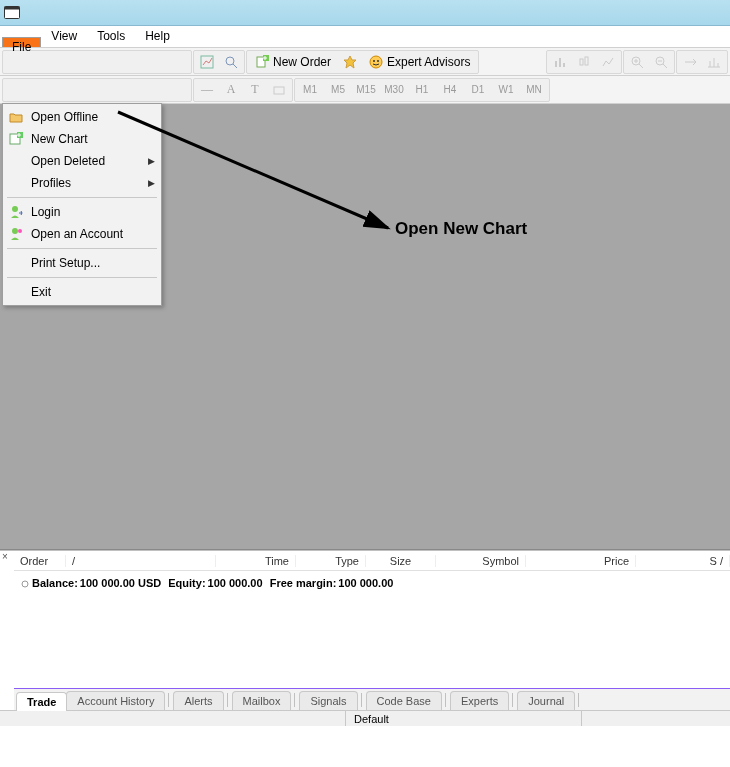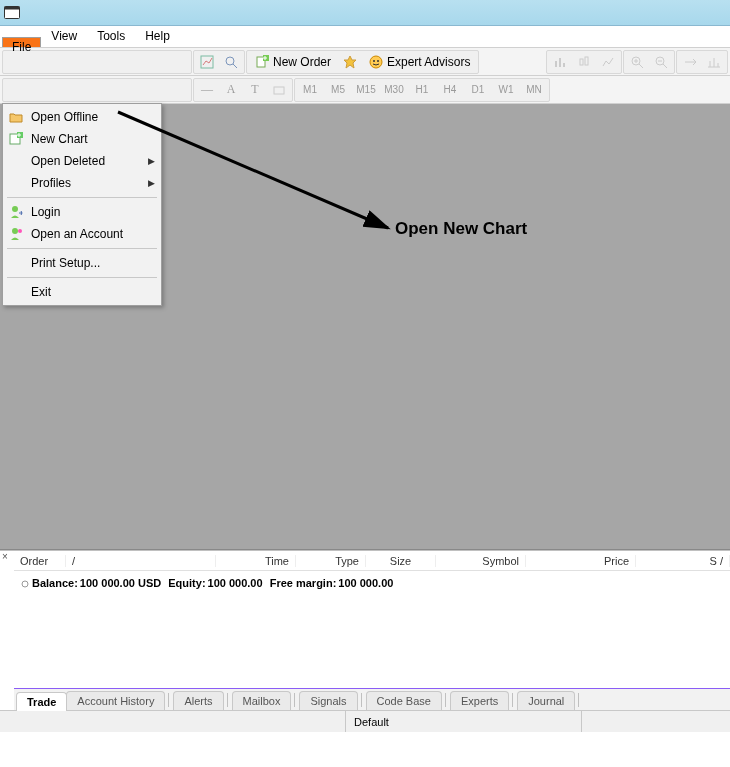--- a/index.html
+++ b/index.html
@@ -193,21 +193,21 @@
     color: #000;
     font-weight: bold;
     position: relative;
     top: 1px;
   }
   .term-tab-sep {
     width: 1px; height: 14px; background: #c0c0c0;
     align-self: center; margin: 0 4px;
   }
   .statusbar {
-    height: 22px;
+    height: 16px;
     background: #f0f0f0;
     border-top: 1px solid #c8c8c8;
     display: flex;
     align-items: center;
     font-size: 11px;
   }
   .status-cell {
     border-left: 1px solid #c8c8c8;
     height: 100%;
     display: flex; align-items: center;

